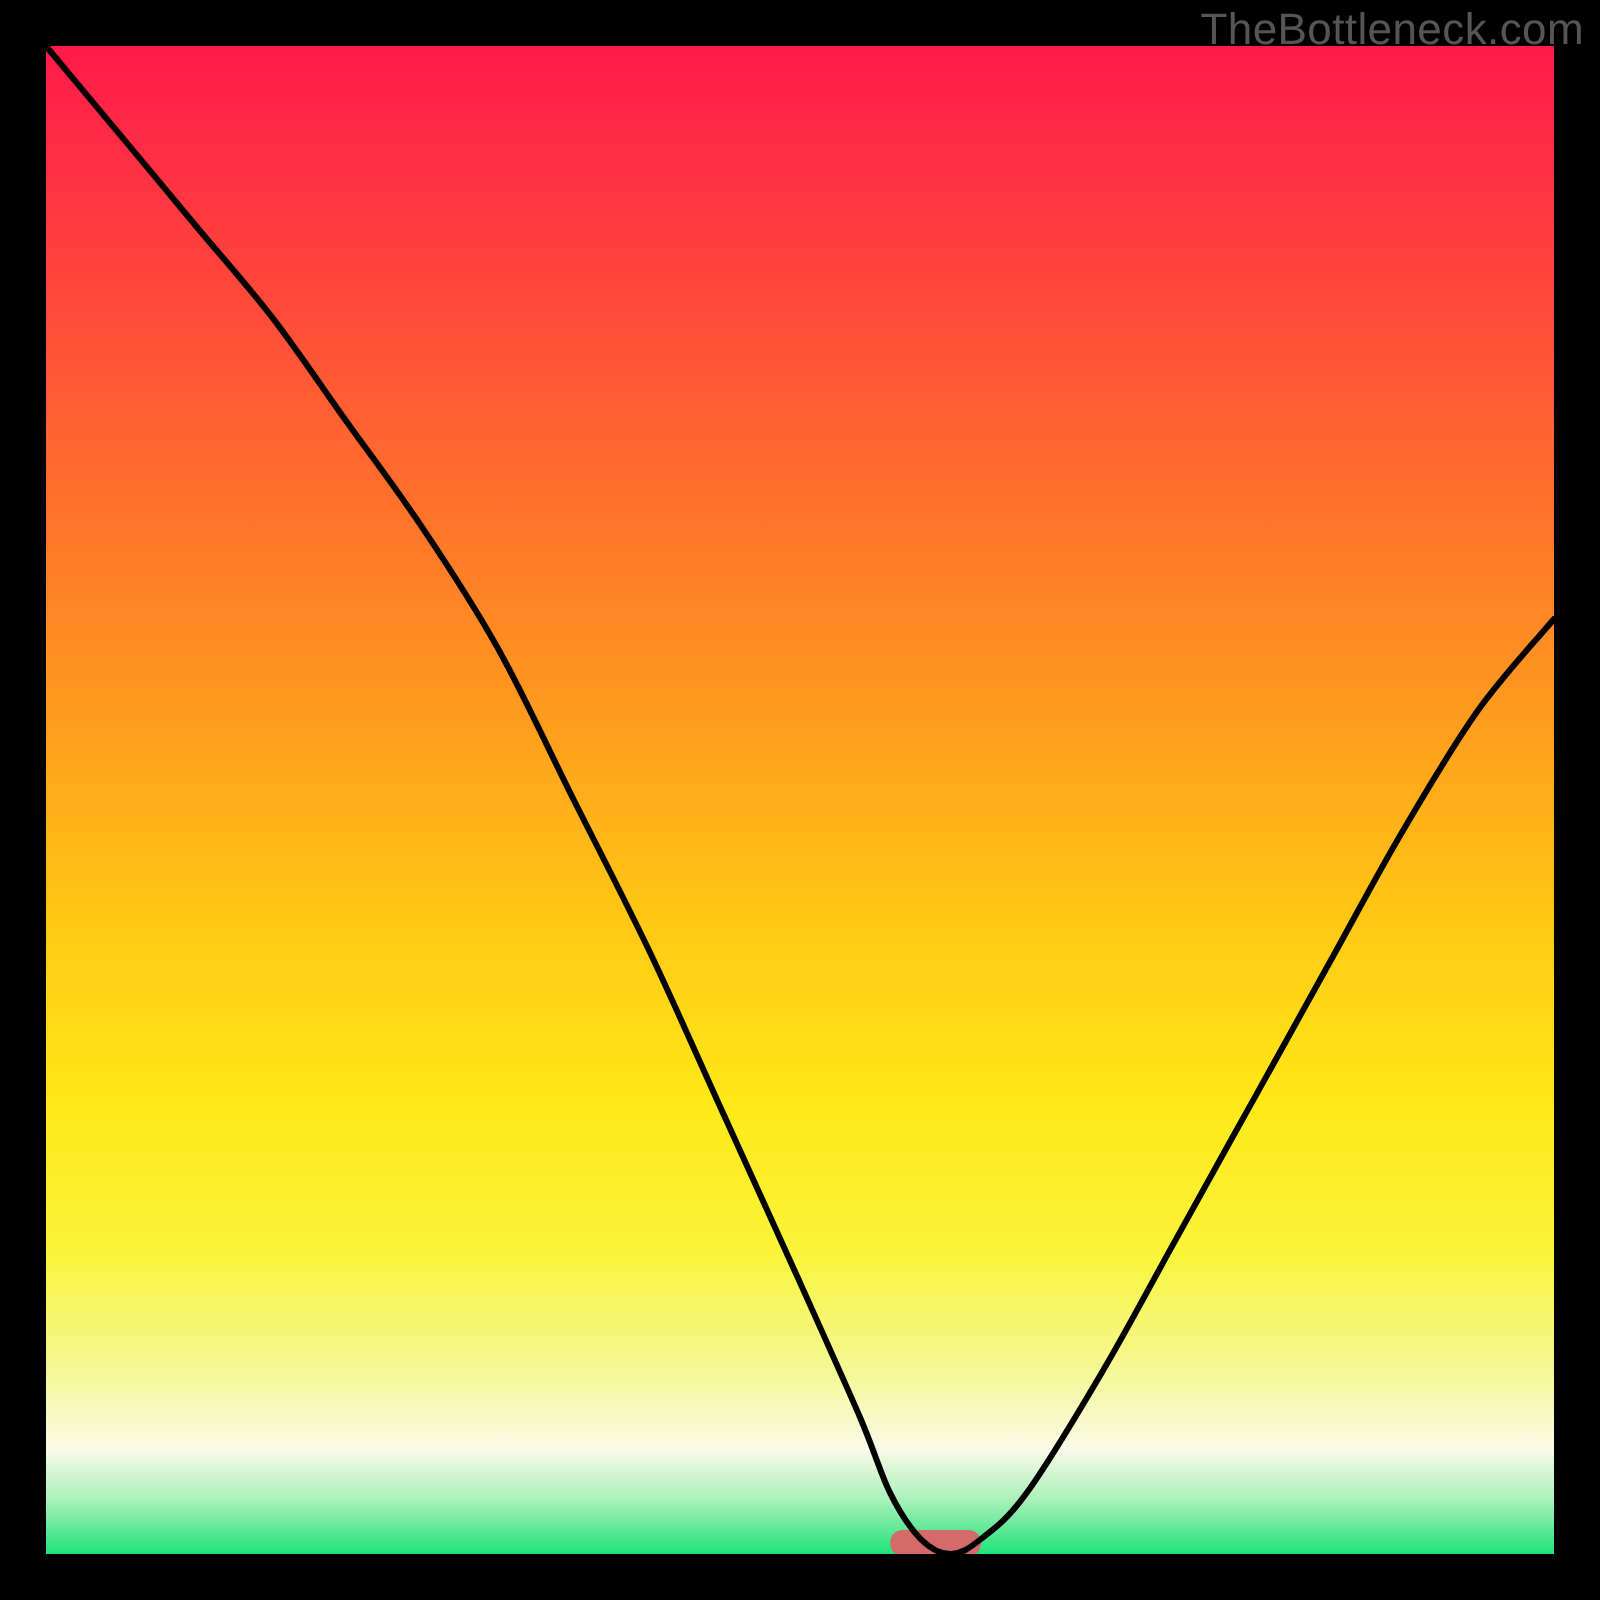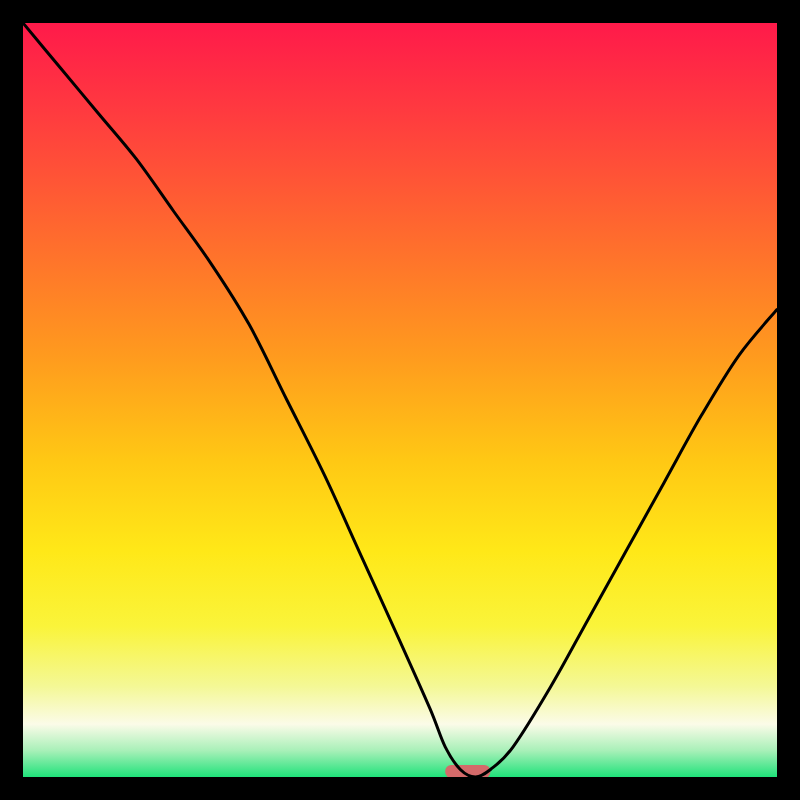--- a/index.html
+++ b/index.html
@@ -34,20 +34,21 @@
     font-size: 22px;
     font-weight: 400;
     letter-spacing: 0.2px;
     user-select: none;
   }
 </style>
 </head>
 <body>
 
 <div id="root">
+  <div id="watermark">TheBottleneck.com</div>
 
   <div id="plot-area">
     <svg id="gradient-bg" viewBox="0 0 754 754" preserveAspectRatio="none">
       <defs>
         <linearGradient id="bg-grad" x1="0" y1="0" x2="0" y2="1">
 
         <stop offset="0.00%" stop-color="#ff1a4a"></stop>
             <stop offset="12.00%" stop-color="#ff3b3f"></stop>
             <stop offset="28.00%" stop-color="#ff6a2e"></stop>
             <stop offset="44.00%" stop-color="#ff9a1e"></stop>

